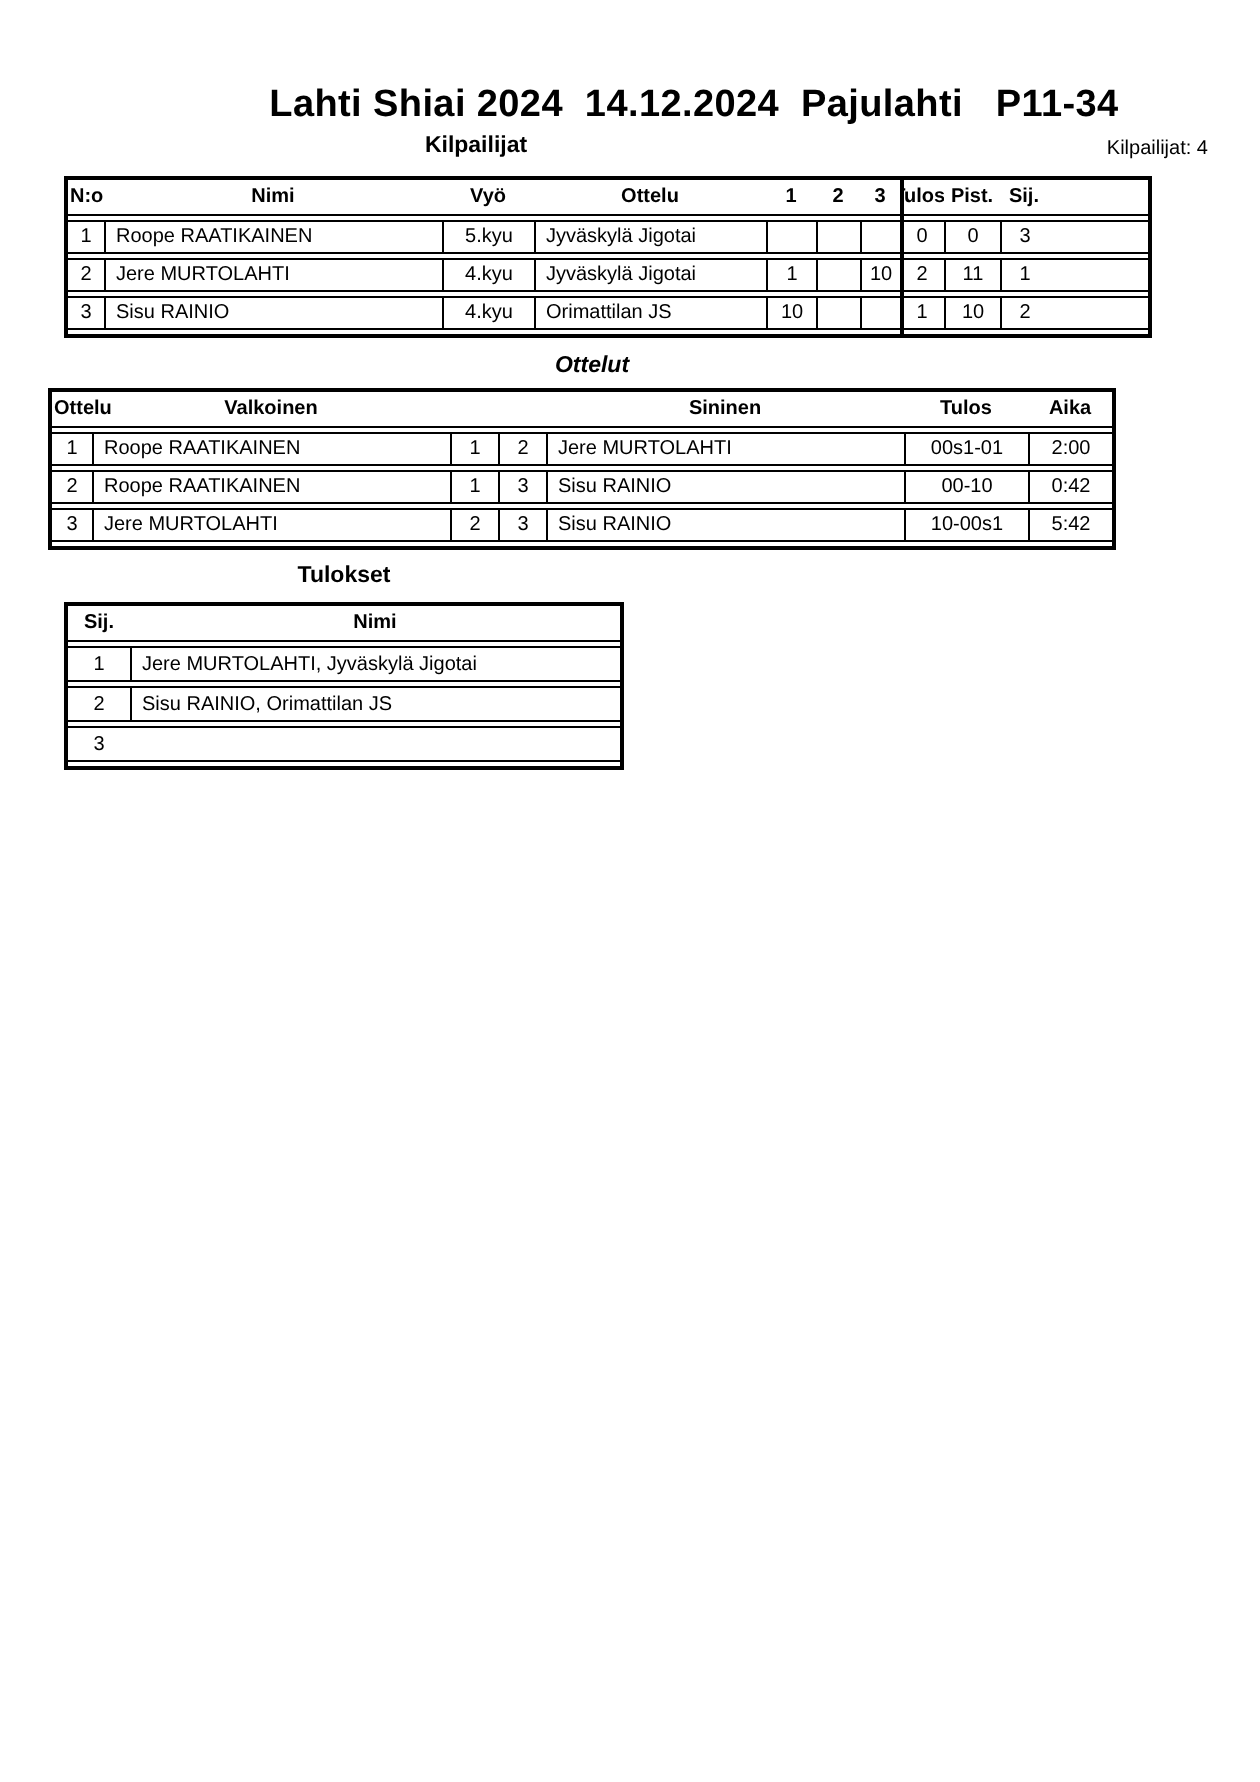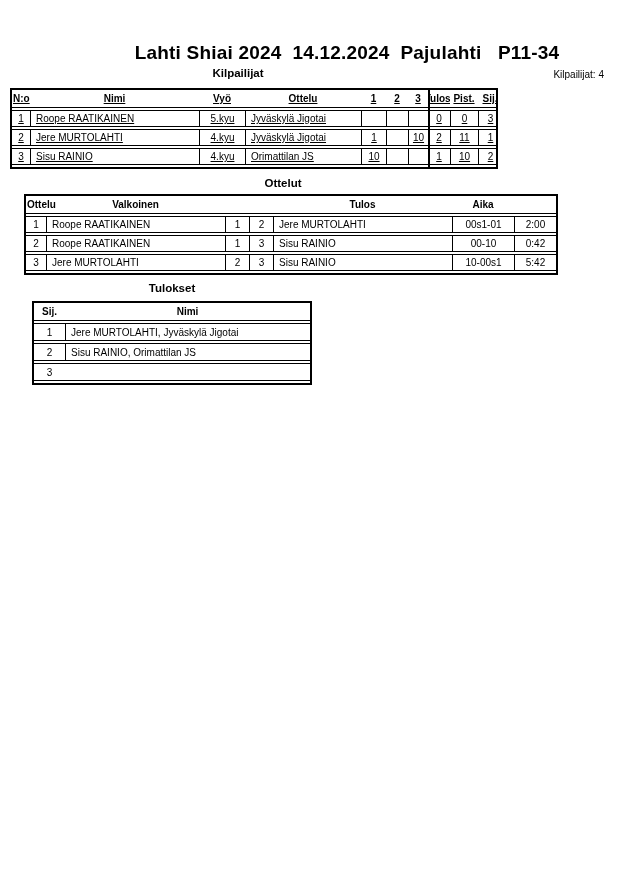--- a/index.html
+++ b/index.html
@@ -54,21 +54,21 @@
 </head>
 <body>
 
 <div class="page">
 
   <div class="title">Lahti Shiai 2024  14.12.2024  Pajulahti   P11-34</div>
 
   <div class="sec-title" style="left:238px; top:67px;">Kilpailijat</div>
   <div class="count">Kilpailijat: 4</div>
 
-  <div class="tbl t1" style="left:10px; top:88px; width:488px;text-decoration:underline;">
+  <div class="tbl t1" style="left:32px; top:88px; width:544px;">
     <div class="thead">
       <div class="c chl">N:o</div>
       <div class="c">Nimi</div>
       <div class="c">Vyö</div>
       <div class="c">Ottelu</div>
       <div class="c">1</div>
       <div class="c">2</div>
       <div class="c">3</div>
       <div class="c">Tulos.</div>
       <div class="c">Pist.</div>
@@ -110,28 +110,29 @@
       <div class="c bl"></div>
       <div class="c bl"></div>
       <div class="c">1</div>
       <div class="c bl">10</div>
       <div class="c bl">2</div>
     </div>
 
     <div class="vline" style="left:416px;"></div>
   </div>
 
-  <div class="sec-title" style="left:283px; top:177px;">Ottelut</div>
+  <div class="sec-title" style="left:296px; top:177px;font-style:italic;">Ottelut</div>
 
   <div class="tbl t2" style="left:24px; top:194px; width:534px;">
     <div class="thead">
       <div class="c chl" style="overflow:visible;">Ottelu</div>
       <div class="c">Valkoinen</div>
       <div class="c"></div>
       <div class="c"></div>
+      <div class="c">Sininen</div>
       <div class="c">Tulos</div>
       <div class="c">Aika</div>
     </div>
 
     <div class="trow">
       <div class="c">1</div>
       <div class="c cl bl">Roope RAATIKAINEN</div>
       <div class="c bl">1</div>
       <div class="c bl">2</div>
       <div class="c cl bl">Jere MURTOLAHTI</div>

